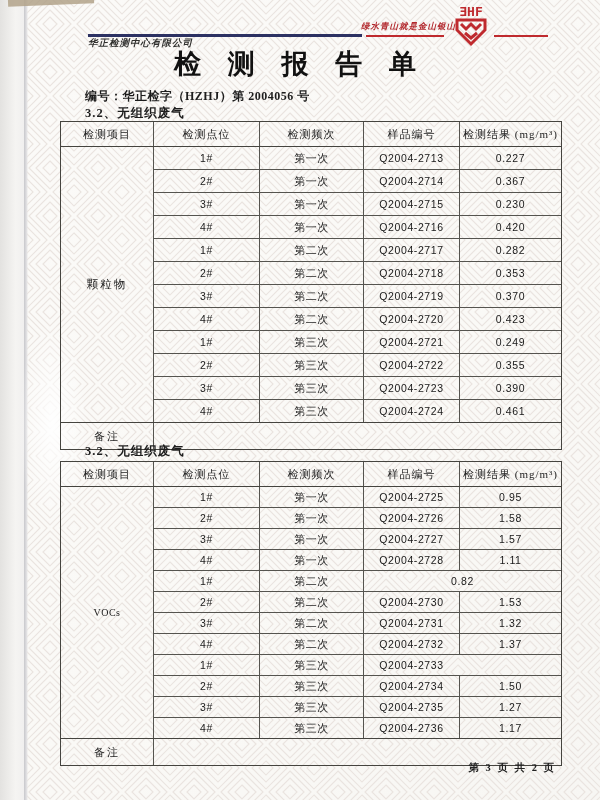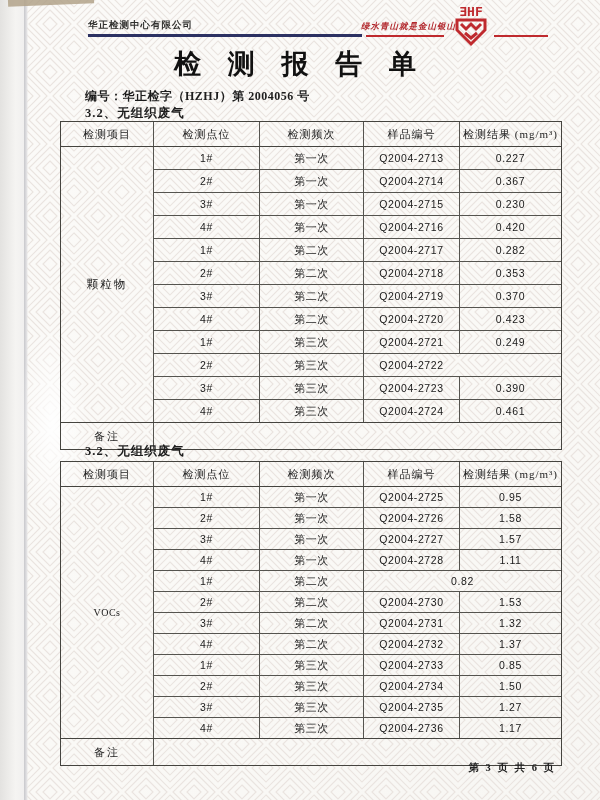--- a/index.html
+++ b/index.html
@@ -14,22 +14,22 @@
       background:linear-gradient(to right,#c7c7cb,#e4e3e5 70%,rgba(255,255,255,0));}
   .top-wedge{position:absolute;left:8px;top:-3px;width:86px;height:8px;
       background:#b1a289;transform:rotate(-2.2deg);opacity:.85;}
   .paper{position:absolute;left:26px;top:0;width:574px;height:800px;
       background:linear-gradient(135deg,#fbfaf8 0%,#faf9f6 60%,#f7f6f3 100%);}
   .fold-glow{position:absolute;left:18px;top:320px;width:70px;height:210px;
       background:radial-gradient(ellipse at center,rgba(255,255,255,.95),rgba(255,255,255,0) 70%);}
   svg.watermark{position:absolute;left:26px;top:0;}
 
   
-  .company{position:absolute;left:88px;top:19px;font-size:9.5px;font-weight:bold;
-      color:#30302e;letter-spacing:1px;}
+  .company{position:absolute;left:88px;top:37px;font-size:9.5px;font-weight:bold;
+      font-style:italic;color:#30302e;letter-spacing:1px;}
   .rule-navy{position:absolute;left:88px;top:34px;width:274px;height:3px;background:#2c3162;}
   .slogan{position:absolute;left:338px;top:21px;width:118px;text-align:right;
       font-size:8.5px;font-weight:bold;font-style:italic;color:#b2282d;letter-spacing:1px;}
   .rule-red1{position:absolute;left:366px;top:34.5px;width:78px;height:2.5px;background:#bf2a2e;}
   .rule-red2{position:absolute;left:494px;top:34.5px;width:54px;height:2.5px;background:#bf2a2e;}
   .logo{position:absolute;left:450px;top:4px;width:42px;height:44px;}
 
   .title{position:absolute;left:0;top:46px;width:600px;text-align:center;
       font-size:27px;font-weight:bold;letter-spacing:10px;color:#111;}
   .code-line{position:absolute;left:85px;top:88px;font-size:12px;font-weight:bold;letter-spacing:.5px;}
@@ -170,20 +170,21 @@
           <div class="tr">
             <div class="td num w2">1#</div>
             <div class="td w3">第三次</div>
             <div class="td num w4">Q2004-2721</div>
             <div class="td num w5">0.249</div>
           </div>
           <div class="tr">
             <div class="td num w2">2#</div>
             <div class="td w3">第三次</div>
             <div class="td num w4">Q2004-2722</div>
+            <div class="td num w5">0.355</div>
           </div>
           <div class="tr">
             <div class="td num w2">3#</div>
             <div class="td w3">第三次</div>
             <div class="td num w4">Q2004-2723</div>
             <div class="td num w5">0.390</div>
           </div>
           <div class="tr">
             <div class="td num w2">4#</div>
             <div class="td w3">第三次</div>
@@ -255,21 +256,20 @@
           <div class="tr">
             <div class="td num w2">4#</div>
             <div class="td w3">第二次</div>
             <div class="td num w4">Q2004-2732</div>
             <div class="td num w5">1.37</div>
           </div>
           <div class="tr">
             <div class="td num w2">1#</div>
             <div class="td w3">第三次</div>
             <div class="td num w4">Q2004-2733</div>
-            <div class="td num w5">0.85</div>
           </div>
           <div class="tr">
             <div class="td num w2">2#</div>
             <div class="td w3">第三次</div>
             <div class="td num w4">Q2004-2734</div>
             <div class="td num w5">1.50</div>
           </div>
           <div class="tr">
             <div class="td num w2">3#</div>
             <div class="td w3">第三次</div>
@@ -283,15 +283,15 @@
             <div class="td num w5">1.17</div>
           </div>
       </div>
     </div>
     <div class="remark-row">
       <div class="remark-label">备注</div>
       <div class="remark-value"></div>
     </div>
   </div>
 
-  <div class="footer">第 3 页 共 6 页</div>
+  <div class="footer">第 3 页 共 2 页</div>
 
 </div>
 
 </body></html>

